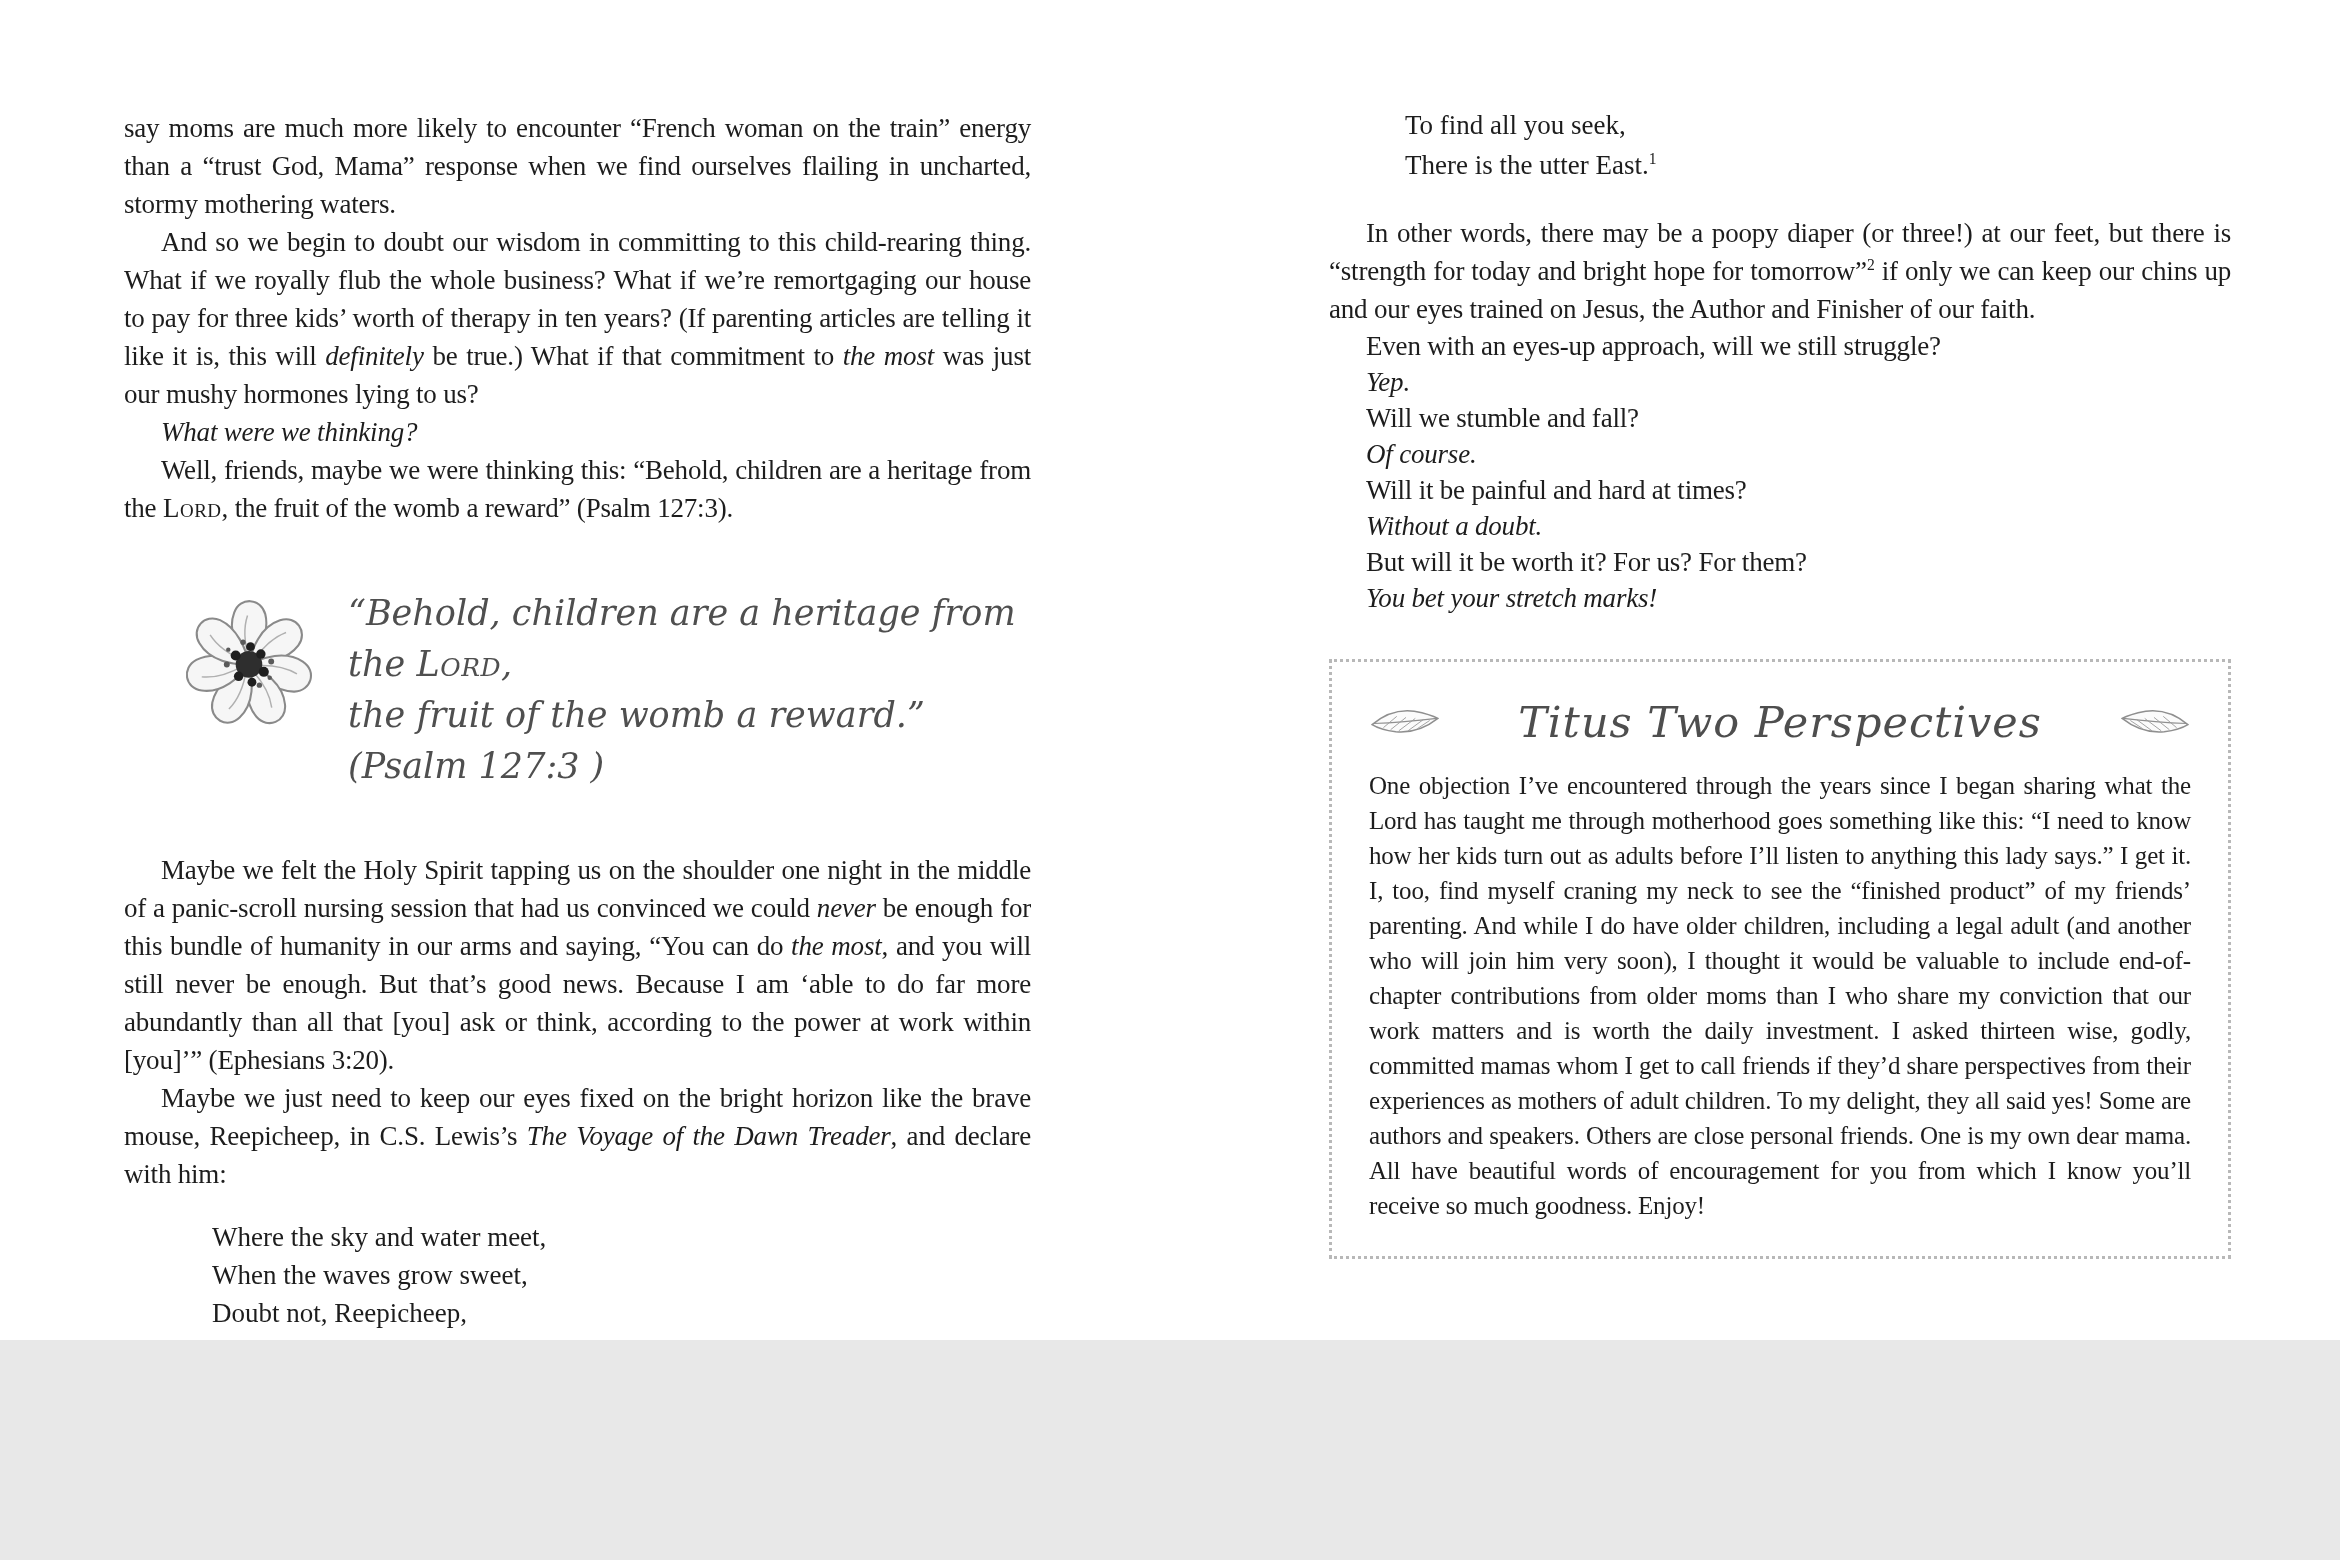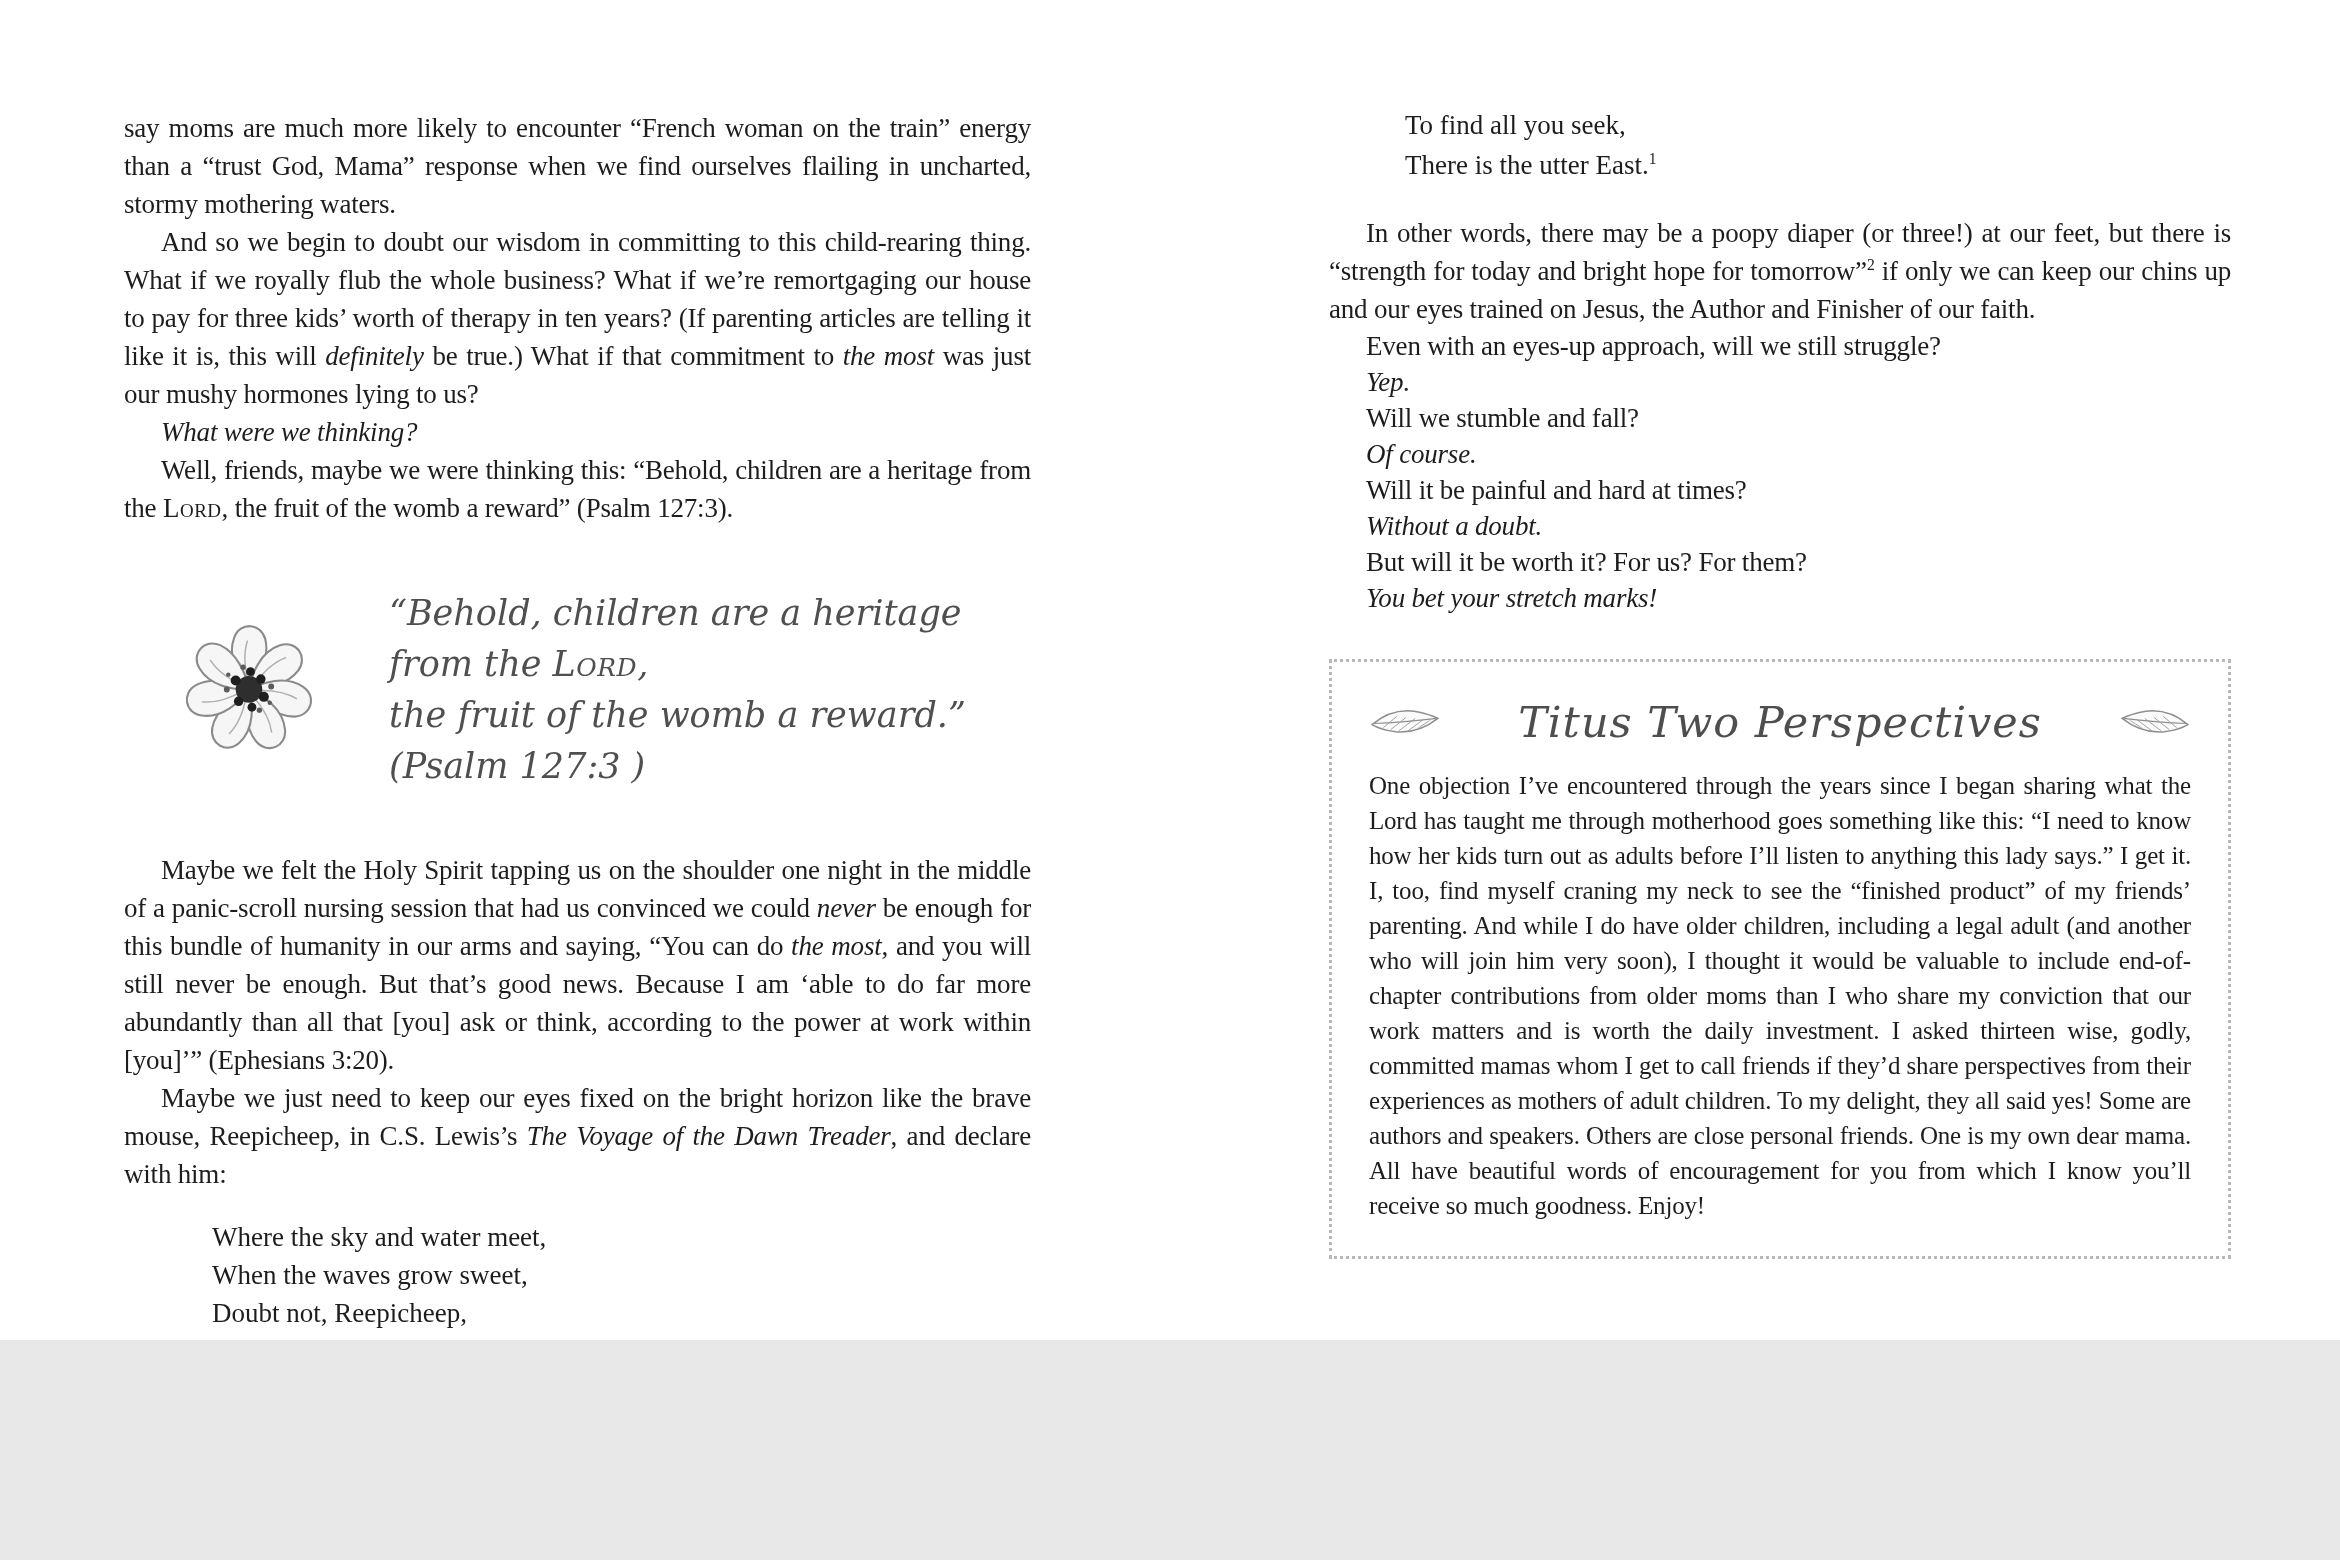--- a/index.html
+++ b/index.html
@@ -16,21 +16,21 @@
   .bp {
     margin:0; font-size:27px; line-height:38px;
     text-align:justify; letter-spacing:-0.2px;
   }
   .ind { text-indent:37px; }
   .it  { font-style:italic; }
   .sc  { font-variant:small-caps; letter-spacing:0.5px; }
   .sup { font-size:0.58em; vertical-align:super; line-height:0; }
 
   
-  .pullquote { display:flex; align-items:center; margin:51px 0 59px 51px;gap:41px; }
+  .pullquote { display:flex; align-items:flex-start; margin:51px 0 59px 51px; }
   .pq-flower { flex:none; width:148px; height:164px; }
   .pq-text {
     margin-left:25px; padding-top:9.8px;
     font-style:italic; font-size:35px; line-height:51px;
     color:#4f4f4f; font-family:"DejaVu Serif", serif;
   }
 
   
   .verse { margin:25px 0 0 88px; font-size:27px; line-height:38px; }
   .rverse { margin:0 0 0 76px; font-size:27px; line-height:40px; }

